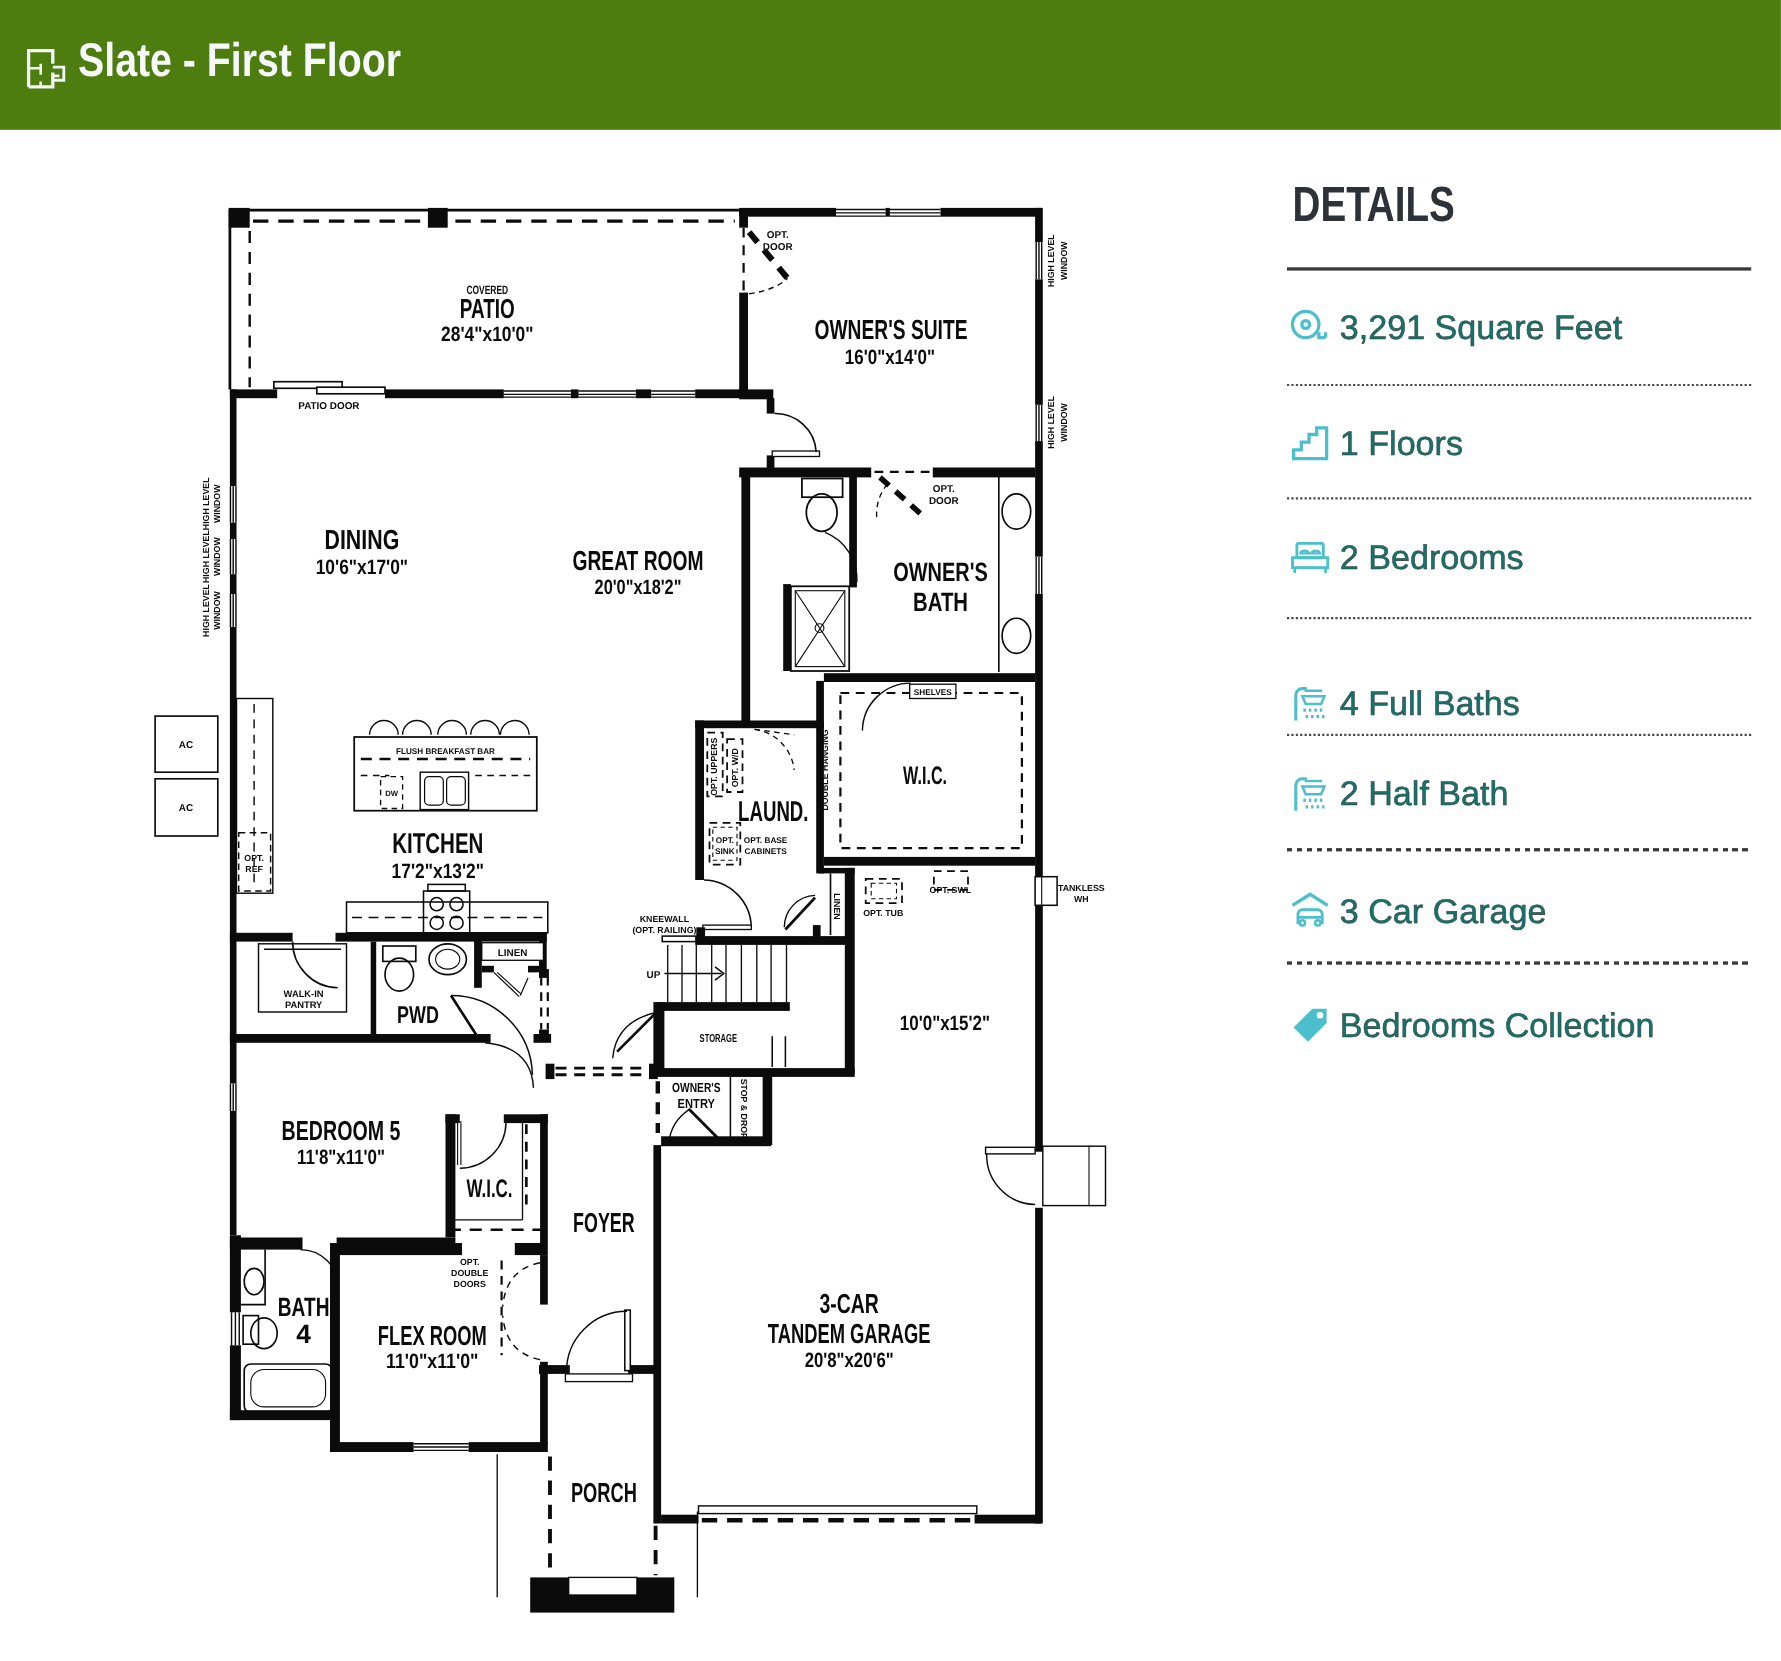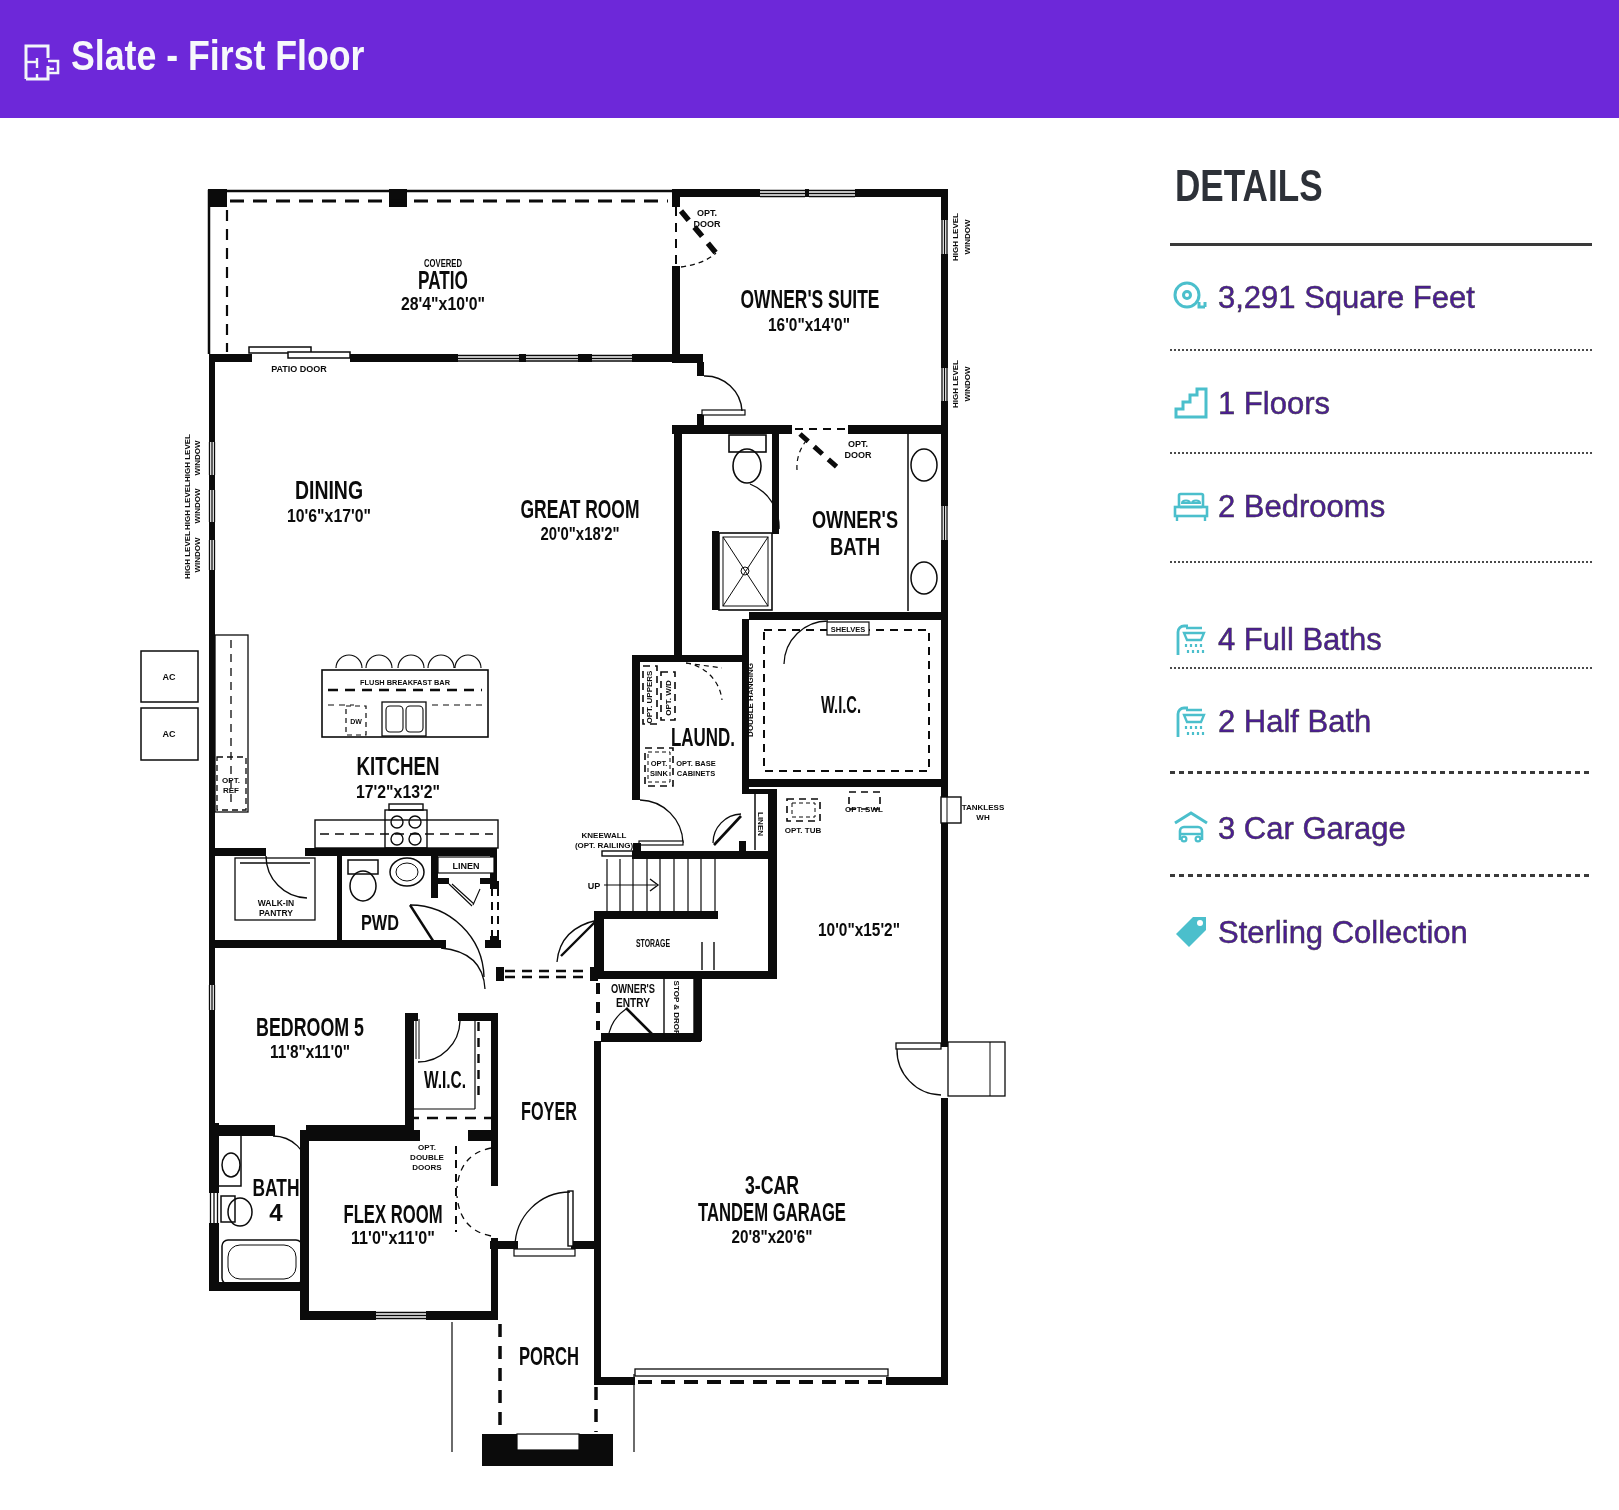--- a/index.html
+++ b/index.html
@@ -1,26 +1,26 @@
 <!DOCTYPE html>
 <html><head>
 <meta charset="utf-8">
 <style>
 html,body{margin:0;padding:0;background:#ffffff;width:1619px;height:1510px;overflow:hidden;}
 *{box-sizing:border-box;}
 body{font-family:"Liberation Sans", sans-serif;}
-#header{position:absolute;left:0;top:0;width:1619px;height:118px;background:#6d28d9;}
+#header{position:absolute;left:0;top:0;width:1619px;height:118px;background:#4d7c0f;}
 #header .ttl{position:absolute;left:71px;top:31px;color:#f6f8fb;font-size:43px;font-weight:bold;letter-spacing:0px;transform:scaleX(0.83);transform-origin:left;}
 #hicon{position:absolute;left:36px;top:34px;}
 #sidebar{position:absolute;left:1170px;top:0;width:430px;}
 .dtl{position:absolute;left:5px;top:160px;font-size:45px;font-weight:bold;color:#2d3138;letter-spacing:0px;transform:scaleX(0.78);transform-origin:left;}
 .hr1{position:absolute;left:0px;top:243px;width:422px;border-top:3px solid #3a3a3a;}
 .row{position:absolute;left:0px;width:430px;height:40px;}
 .row .ic{position:absolute;left:2px;top:0px;width:38px;height:38px;}
-.row .tx{position:absolute;left:48px;top:2px;font-size:31px;color:#4c1d95;white-space:nowrap;-webkit-text-stroke:0.5px #3a3a3a;}
+.row .tx{position:absolute;left:48px;top:2px;font-size:31px;color:#0f766e;white-space:nowrap;-webkit-text-stroke:0.5px #3a3a3a;}
 .sep{position:absolute;left:0px;width:422px;border-top:2px dotted #4a4a4a;}
 .sep2{position:absolute;left:0px;width:422px;height:3px;background:repeating-linear-gradient(90deg,#3a3a3a 0 5px,transparent 5px 9px);}
 </style>
 </head>
 <body>
 <div id="header">
   <svg id="hicon" width="36" height="37" viewBox="0 0 36 37" style="position:absolute;left:24px;top:44px;">
     <g fill="none" stroke="#f2f5f9" stroke-width="3">
       <path d="M2,35 V2 H24 V14 M24,22 V35 H2"></path>
       <path d="M13,14 V24 M13,30 V35" stroke-width="2.4"></path>
@@ -88,21 +88,21 @@
         <circle cx="26" cy="30" r="2.4" stroke-width="2.2"></circle>
     </svg>
     <div class="tx">3 Car Garage</div>
   </div>
   <div class="sep2" style="top:874px;"></div>
   <div class="row" style="top:913px;">
     <svg class="ic" viewBox="0 0 38 38">
       <path d="M4,21 L21,4 h13 v13 L17,34 Z" fill="#4bbfcc"></path>
       <circle cx="28" cy="10" r="3" fill="#ffffff"></circle>
     </svg>
-    <div class="tx">Sterling Collection</div>
+    <div class="tx">Bedrooms Collection</div>
   </div>
 </div>
 
 <svg id="plan" width="1619" height="1510" viewBox="0 0 1619 1510" style="position:absolute;left:0;top:0;">
 <g id="planroot" fill="#0b0b0b" stroke="none">
 
 <path d="M209,354 V191 H676" fill="none" stroke="#0b0b0b" stroke-width="2.5"></path>
 <rect x="208" y="189" width="19" height="18"></rect>
 <rect x="389" y="189" width="18" height="18"></rect>
 <path d="M230,201 H668" fill="none" stroke="#0b0b0b" stroke-width="2.8" stroke-dasharray="14 9"></path>

